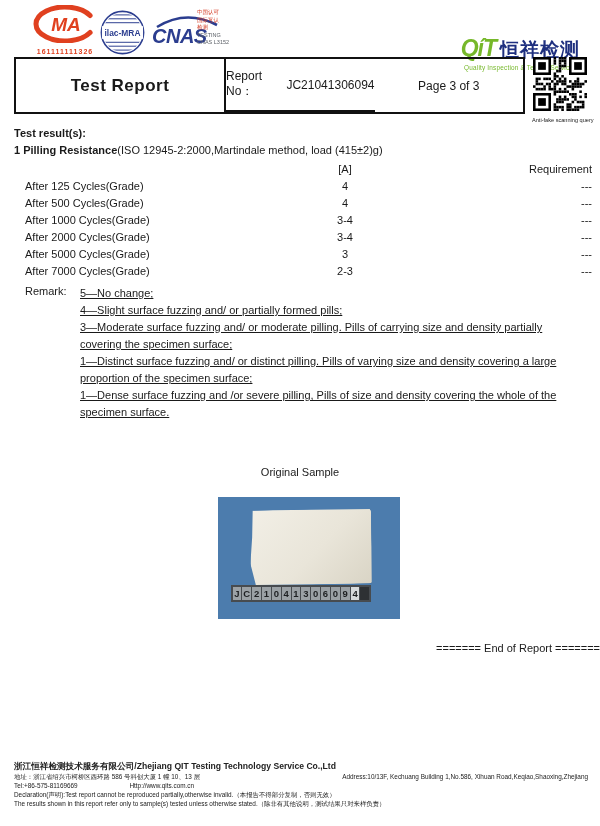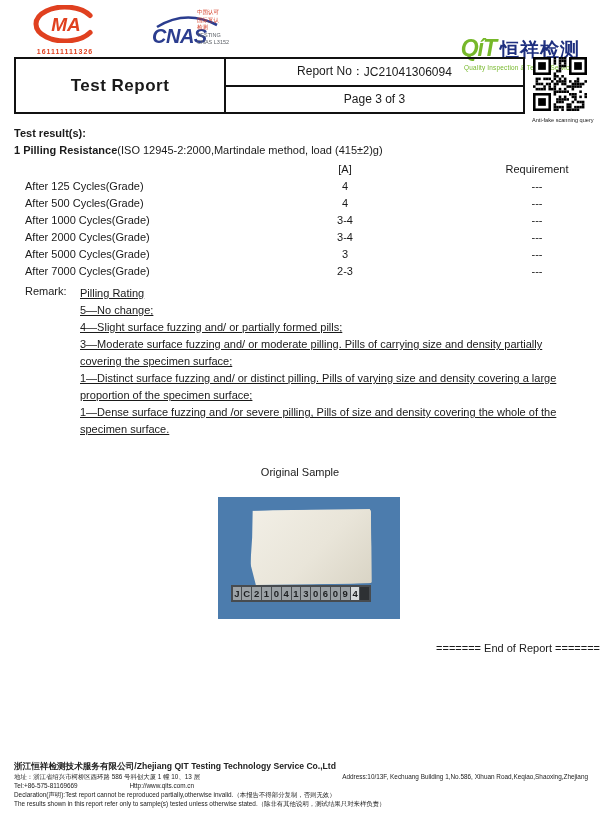--- a/index.html
+++ b/index.html
@@ -18,38 +18,38 @@
   .qit-wrap { position:absolute; right:12px; top:7px; text-align:left; }
   .qit-row { display:flex; align-items:baseline; gap:4px; }
   .qit-en { font-size:23px; font-weight:bold; color:#76b82a; font-style:italic; letter-spacing:-1px;margin-top:28px; }
   .qit-cn { font-size:19px; font-weight:bold; color:#1e2f7f; letter-spacing:1px; }
   .qit-tag { font-size:6.4px; color:#76b82a; margin-top:1px; letter-spacing:0.2px; text-align:center; }
 
   
   .hdr-table { position:absolute; left:14px; top:57px; width:511px; height:57px; border:2px solid #111; display:flex; }
   .hdr-left { width:210px; border-right:2px solid #111; display:flex; align-items:center; justify-content:center; }
   .hdr-title { font-size:17px; font-weight:bold; letter-spacing:0.5px; }
-  .hdr-right { flex:1; display:flex; flex-direction:column; }
+  .hdr-right { flex:1; display:flex; flex-direction:row; }
   .hdr-cell { flex:1; display:flex; align-items:center; justify-content:center; font-size:12px; }
   .hdr-cell.first { border-bottom:2px solid #111; }
 
   
   .qr-wrap { position:absolute; left:532px; top:57px; width:56px; text-align:center; }
   .qr-caption { font-size:5.6px; color:#222; margin-top:2px; white-space:nowrap; }
 
   
   .section { position:absolute; left:0; width:600px; font-size:11px; }
   .sec-title { left:14px; top:127px; font-weight:bold; }
   .test-title { left:14px; top:144px; }
   .test-title b { font-weight:bold; }
   .res-grid-row { display:grid; grid-template-columns:25px 270px 100px 1fr 110px; padding-right:8px; line-height:17px; }
   .res-head { top:161px; font-weight:normal; }
   .res-rows { top:178px; }
   .col-val { text-align:center; }
-  .col-req { text-align:center; }
+  .col-req { text-align:right; }
   .res-head .col-val, .res-head .col-req { font-weight:normal; }
 
   
   .remark { top:285px; }
   .remark-label { position:absolute; left:25px; top:0; }
   .remark-lines { margin-left:80px; width:500px; line-height:17px; }
 
   
   .sample-title { top:466px; text-align:center; }
   .photo { position:absolute; left:218px; top:497px; width:182px; height:122px; background:#4c7cad; overflow:hidden; }
@@ -80,20 +80,40 @@
 
 <div class="logo-band">
   <div class="cma-wrap">
     <svg width="64" height="38" viewBox="0 0 64 38">
       <path d="M 57.1 10.5 A 29 17 0 1 0 57.1 27.5" fill="none" stroke="#e0401f" stroke-width="5" stroke-linecap="round"></path>
       <text x="33" y="26" text-anchor="middle" font-size="19" font-weight="bold" font-style="italic" fill="#e0401f">MA</text>
     </svg>
     <div class="cma-num">161111111326</div>
   </div>
 
+  <div class="ilac-wrap">
+    <svg width="45" height="45" viewBox="0 0 46 46">
+      <defs>
+          <clipPath id="ilacClip">
+            <circle cx="23" cy="23" r="20"></circle>
+          </clipPath>
+        </defs>
+      <circle cx="23" cy="23" r="21.6" fill="none" stroke="#2b3d8f" stroke-width="1.6"></circle>
+      <g clip-path="url(#ilacClip)" stroke="#2b3d8f" stroke-width="1">
+        <line x1="0" y1="5" x2="46" y2="5"></line>
+          <line x1="0" y1="9" x2="46" y2="9"></line>
+        <line x1="0" y1="13" x2="46" y2="13"></line>
+          <line x1="0" y1="33" x2="46" y2="33"></line>
+        <line x1="0" y1="37" x2="46" y2="37"></line>
+          <line x1="0" y1="41" x2="46" y2="41"></line>
+      </g>
+      <rect x="2" y="16.5" width="42" height="13" fill="#fff"></rect>
+      <text x="23" y="26.5" text-anchor="middle" font-size="8.6" font-weight="bold" fill="#2b3d8f">ilac-MRA</text>
+    </svg>
+  </div>
 
   <div class="cnas-wrap">
     <svg width="70" height="34" viewBox="0 0 70 34">
       <path d="M 7 13 Q 36 -5 67 11" fill="none" stroke="#2b3d8f" stroke-width="2.6"></path>
       <text x="2" y="29" font-size="20" font-weight="bold" font-style="italic" fill="#2b3d8f" letter-spacing="-0.5">CNAS</text>
     </svg>
   </div>
 
   <div class="cnas-text">
     <div class="cn">中国认可</div>
@@ -324,21 +344,20 @@
       <span>After 7000 Cycles(Grade)</span>
     <span class="col-val">2-3</span>
       <span></span>
     <span class="col-req">---</span>
   </div>
 </div>
 
 <div class="section remark" style="position:absolute;text-decoration:underline;">
   <span class="remark-label">Remark:</span>
   <div class="remark-lines">
-    <div>Pilling Rating</div>
     <div>5—No change;</div>
     <div>4—Slight surface fuzzing and/ or partially formed pills;</div>
     <div>3—Moderate surface fuzzing and/ or moderate pilling. Pills of carrying size and density partially covering the specimen surface;</div>
     <div>1—Distinct surface fuzzing and/ or distinct pilling. Pills of varying size and density covering a large proportion of the specimen surface;</div>
     <div>1—Dense surface fuzzing and /or severe pilling, Pills of size and density covering the whole of the specimen surface.</div>
   </div>
 </div>
 
 <div class="section sample-title" style="position:absolute;">Original Sample</div>
 

